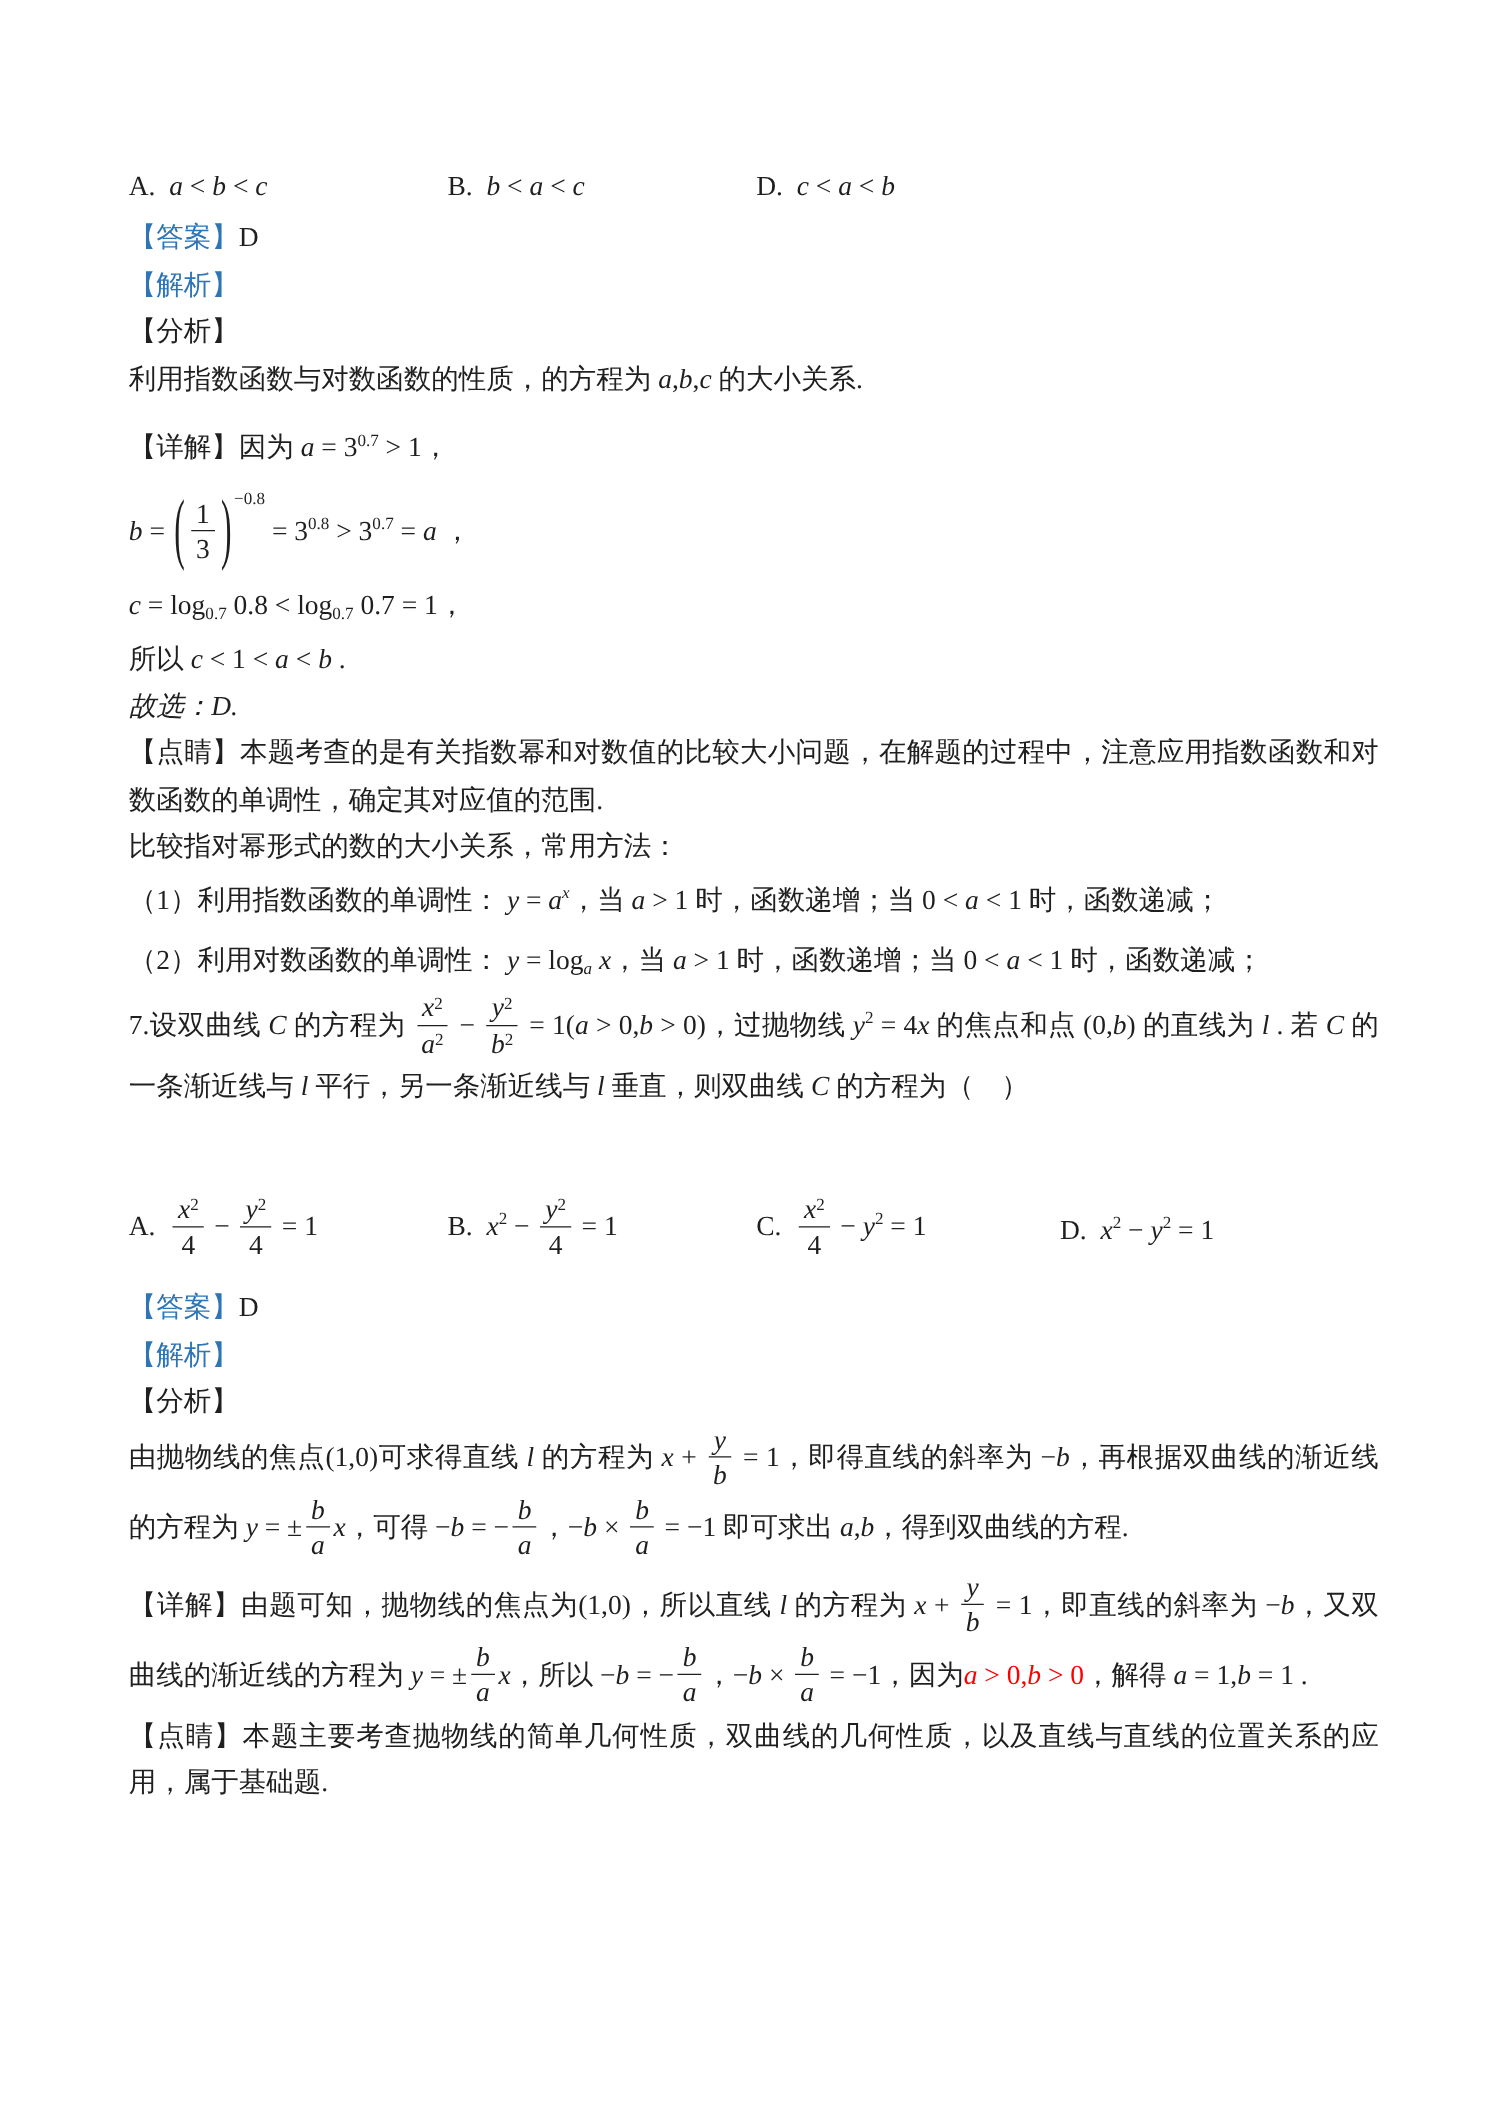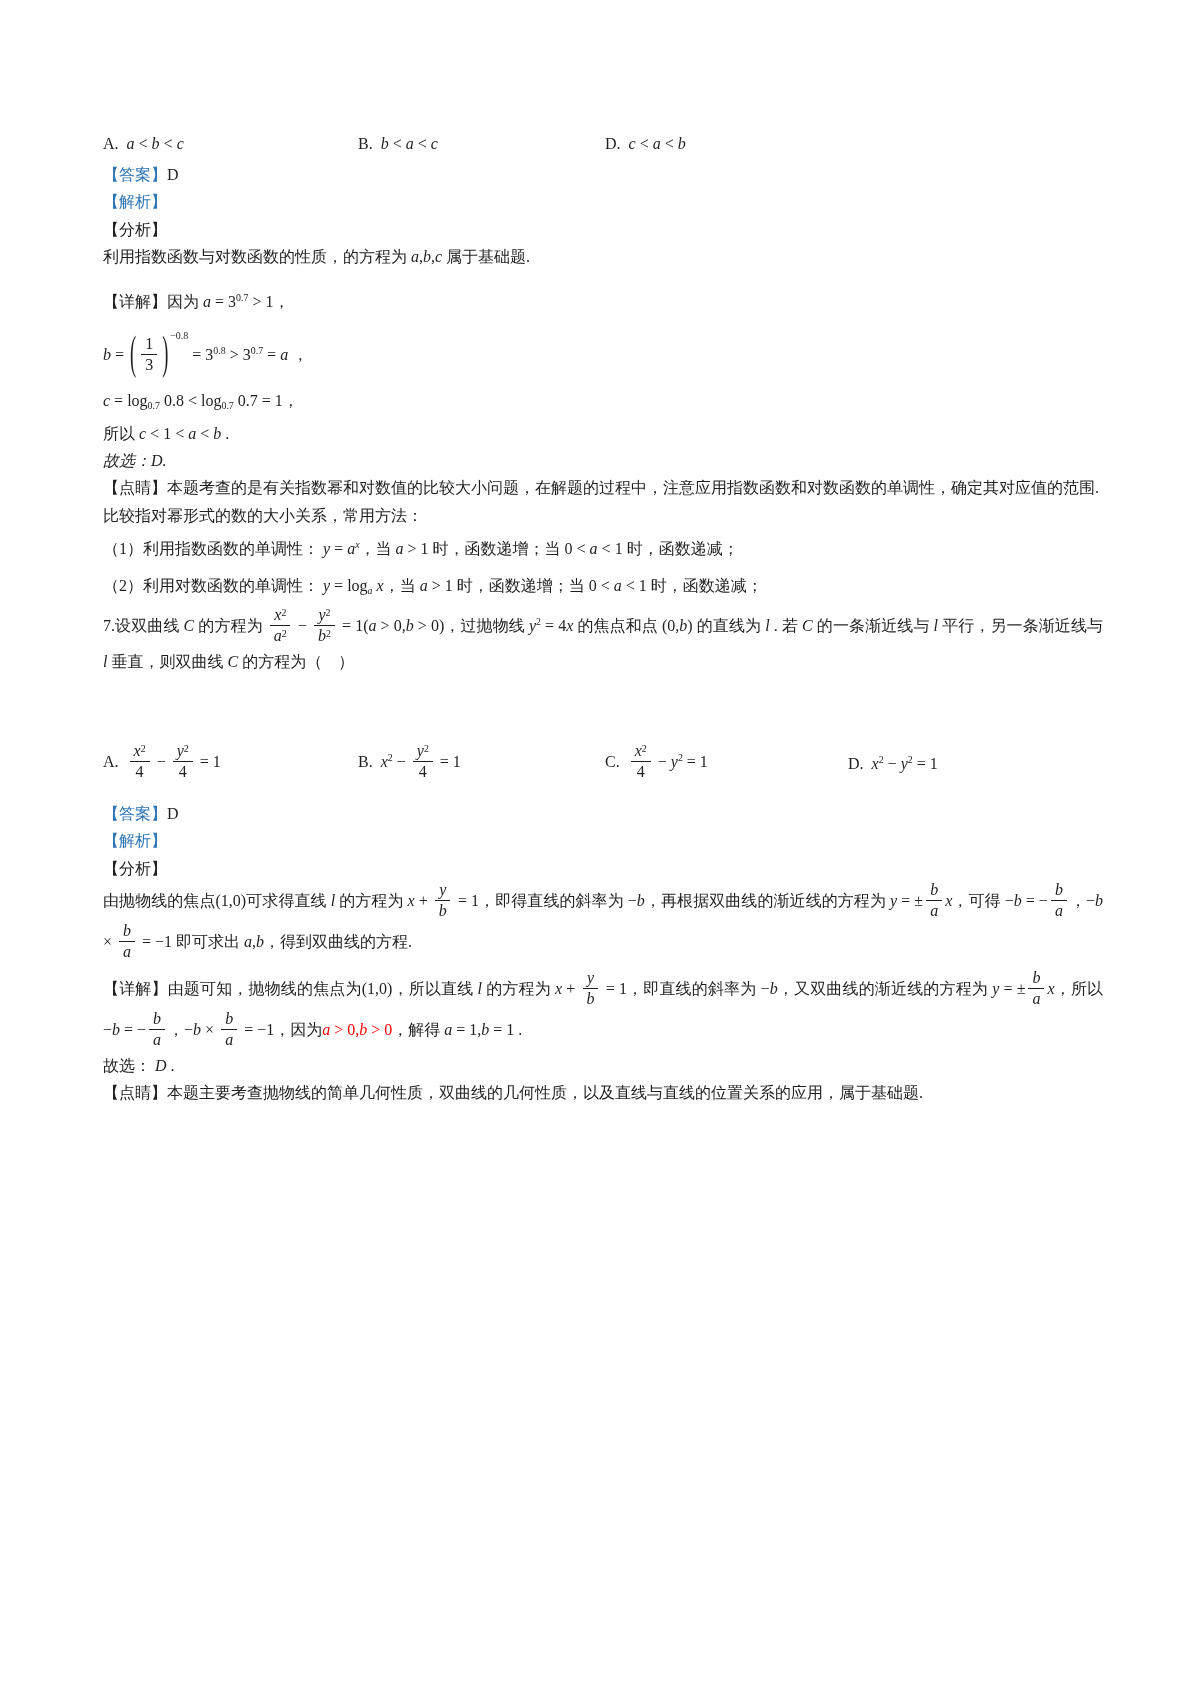--- a/index.html
+++ b/index.html
@@ -1,19 +1,19 @@
 <!DOCTYPE html>
 <html style="--blue: #2E75B6; --red: #FF0000;"><head>
 <meta charset="utf-8">
 <style>
   html,body{margin:0;padding:0;background:#e8e8e8;}
   .page{position:relative;width:1200px;height:1698px;background:#ffffff;margin:0 auto;overflow:hidden;color:#1f1f1f;}
   .content{position:absolute;left:103px;top:130px;width:1000px;
     font-family:"Liberation Serif","DejaVu Serif",serif;
-    font-size:16px;line-height:1.7;text-align:justify;}
+    font-size:22px;line-height:1.7;text-align:justify;}
   .p{margin:0;}
   
   .c{font-family:"Liberation Serif","DejaVu Serif",serif;}
   .r{font-family:"Liberation Serif","DejaVu Serif",serif;}
   .m{font-family:"Liberation Serif","DejaVu Serif",serif;font-style:italic;}
   .it{font-style:italic;}
   .b{color:var(--blue);}
   .red{color:var(--red);}
   
   .sup{font-size:0.62em;vertical-align:0.62em;line-height:1;}
@@ -42,21 +42,21 @@
 <div class="page" style="background: rgb(255, 255, 255);">
   <div class="content" style="color: rgb(31, 31, 31);">
       <div class="optrow" style="margin-bottom: 4px;">
         <span class="optcell"><span class="r">A. </span><span class="m">a</span><span class="r"> &lt; </span><span class="m">b</span><span class="r"> &lt; </span><span class="m">c</span></span>
         <span class="optcell"><span class="r">B. </span><span class="m">b</span><span class="r"> &lt; </span><span class="m">a</span><span class="r"> &lt; </span><span class="m">c</span></span>
         <span class="optcell"><span class="r">D. </span><span class="m">c</span><span class="r"> &lt; </span><span class="m">a</span><span class="r"> &lt; </span><span class="m">b</span></span>
       </div>
       <div class="p" style="margin-bottom: 0px;"><span class="b">【答案】</span><span class="r">D</span></div>
       <div class="p" style="margin-bottom: 0px;"><span class="b">【解析】</span></div>
       <div class="p" style="margin-bottom: 0px;"><span class="c">【分析】</span></div>
-      <div class="p" style="margin-bottom: 18px;"><span class="c">利用指数函数与对数函数的性质，的方程为 </span><span class="m">a</span><span class="r">,</span><span class="m">b</span><span class="r">,</span><span class="m">c</span><span class="c"> 属于基础题.</span></div>
+      <div class="p" style="margin-bottom: 18px;"><span class="c">利用指数函数与对数函数的性质，的方程为 </span><span class="m">a</span><span class="r">,</span><span class="m">b</span><span class="r">,</span><span class="m">c</span><span class="c"> 的大小关系.</span></div>
       <div class="p" style="margin-bottom: 16px;"><span class="c">【详解】因为 </span><span class="m">a</span><span class="r"> = 3</span><span class="sup">0.7</span><span class="r"> &gt; 1</span><span class="c">，</span></div>
       <div class="p" style="margin-bottom: 10px;"><span class="m">b</span><span class="r"> = </span><span class="bp">(</span><span class="f">
           <span class="fn"><span class="r">1</span></span>
           <span class="fd"><span class="r">3</span></span>
         </span><span class="bp">)</span><span class="sup hi">−0.8</span><span class="r"> = 3</span><span class="sup">0.8</span><span class="r"> &gt; 3</span><span class="sup">0.7</span><span class="r"> = </span><span class="m">a</span><span class="c"> ，</span></div>
       <div class="p" style="margin-bottom: 6px;"><span class="m">c</span><span class="r"> = log</span><span class="sub">0.7</span><span class="r"> 0.8 &lt; log</span><span class="sub">0.7</span><span class="r"> 0.7 = 1</span><span class="c">，</span></div>
       <div class="p" style="margin-bottom: 0px;"><span class="c">所以 </span><span class="m">c</span><span class="r"> &lt; 1 &lt; </span><span class="m">a</span><span class="r"> &lt; </span><span class="m">b</span><span class="c"> .</span></div>
       <div class="p" style="margin-bottom: 0px; font-style: italic;"><span class="c">故选：</span><span class="r">D.</span></div>
       <div class="p" style="margin-bottom: 0px;"><span class="c">【点睛】本题考查的是有关指数幂和对数值的比较大小问题，在解题的过程中，注意应用指数函数和对数函数的单调性，确定其对应值的范围.</span></div>
       <div class="p" style="margin-bottom: 6px;"><span class="c">比较指对幂形式的数的大小关系，常用方法：</span></div>
@@ -109,16 +109,15 @@
         </span><span class="r"> = 1</span><span class="c">，即直线的斜率为 </span><span class="r">−</span><span class="m">b</span><span class="c">，又双曲线的渐近线的方程为 </span><span class="m">y</span><span class="r"> = ±</span><span class="f">
           <span class="fn"><span class="m">b</span></span>
           <span class="fd"><span class="m">a</span></span>
         </span><span class="m">x</span><span class="c">，所以 </span><span class="r">−</span><span class="m">b</span><span class="r"> = −</span><span class="f">
           <span class="fn"><span class="m">b</span></span>
           <span class="fd"><span class="m">a</span></span>
         </span><span class="c">，</span><span class="r">−</span><span class="m">b</span><span class="r"> × </span><span class="f">
           <span class="fn"><span class="m">b</span></span>
           <span class="fd"><span class="m">a</span></span>
         </span><span class="r"> = −1</span><span class="c">，因为</span><span class="red"><span class="m">a</span><span class="r"> &gt; 0,</span><span class="m">b</span><span class="r"> &gt; 0</span></span><span class="c">，解得 </span><span class="m">a</span><span class="r"> = 1,</span><span class="m">b</span><span class="r"> = 1</span><span class="c"> .</span></div>
-      <div class="p" style="margin-bottom: 0px;"><span class="c">故选： </span><span class="m">D</span><span class="c"> .</span></div>
       <div class="p" style="margin-bottom: 0px;"><span class="c">【点睛】本题主要考查抛物线的简单几何性质，双曲线的几何性质，以及直线与直线的位置关系的应用，属于基础题.</span></div>
     </div>
 </div>
 
 </body></html>

